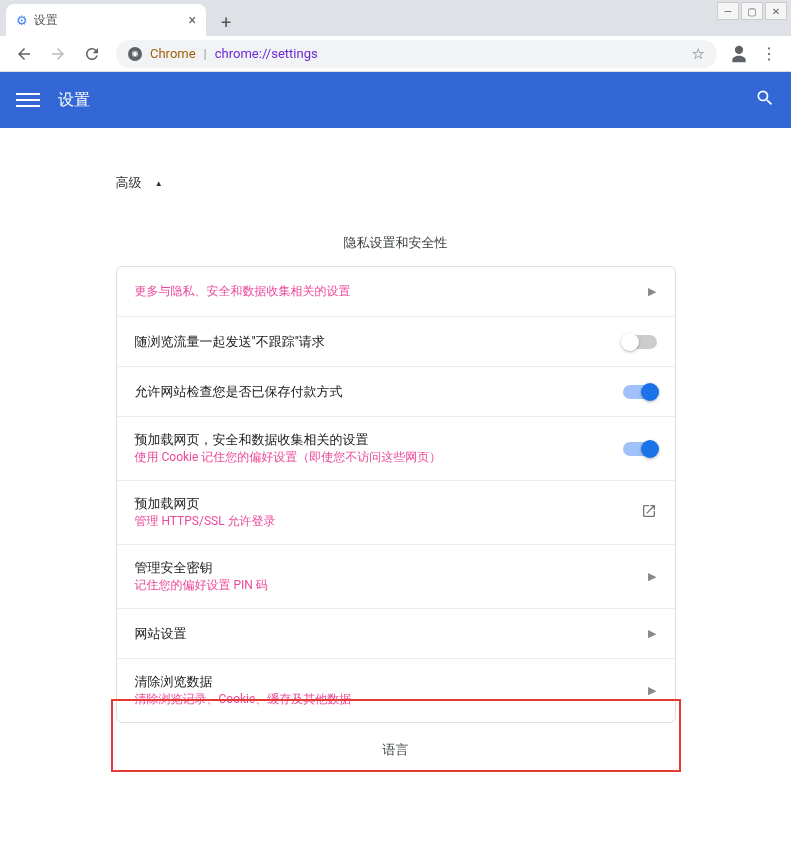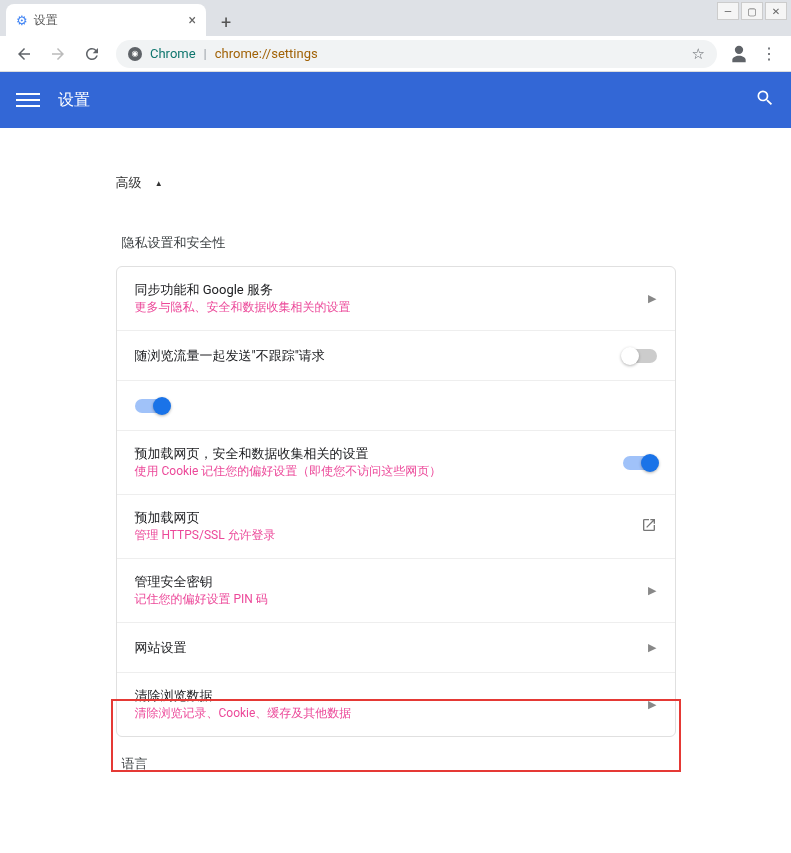--- a/index.html
+++ b/index.html
@@ -15,41 +15,41 @@
 .tab-gear { color: #4285f4; font-size: 13px; }
 .tab-close { margin-left: auto; font-size: 14px; color: #666; cursor: pointer; }
 .new-tab { width: 28px; height: 28px; display: flex; align-items: center; justify-content: center; color: #555; font-size: 18px; cursor: pointer; margin-left: 6px; }
 
 
 .toolbar { height: 36px; background: #fff; border-bottom: 1px solid #ddd; display: flex; align-items: center; padding: 0 8px; gap: 2px; }
 .nav-btn { width: 32px; height: 32px; display: flex; align-items: center; justify-content: center; color: #5f6368; cursor: pointer; border-radius: 50%; }
 .nav-btn.disabled { color: #bbb; }
 .address { flex: 1; height: 28px; background: #f1f3f4; border-radius: 14px; display: flex; align-items: center; padding: 0 12px; font-size: 13px; color: #5f6368; gap: 8px; margin: 0 6px; }
 .chrome-badge { width: 14px; height: 14px; background: #5f6368; border-radius: 50%; display: flex; align-items: center; justify-content: center; color: #fff; font-size: 8px; }
-.url-prefix { color: #0f766e; }
+.url-prefix { color: #a16207; }
 .url-sep { color: #9aa0a6; }
-.url-path { color: #a16207; }
+.url-path { color: #6d28d9; }
 .star { margin-left: auto; font-size: 15px; }
 .avatar-btn { width: 28px; height: 28px; display: flex; align-items: center; justify-content: center; cursor: pointer; font-size: 18px; color: #5f6368; }
 .menu-dots { width: 28px; height: 28px; display: flex; align-items: center; justify-content: center; cursor: pointer; color: #5f6368; font-size: 16px; }
 
 
 .app-header { height: 56px; background: #3367d6; display: flex; align-items: center; padding: 0 16px; color: #fff; }
 .hamburger { width: 24px; display: flex; flex-direction: column; gap: 4px; cursor: pointer; margin-right: 18px; }
 .hamburger span { height: 2px; background: #fff; }
 .app-title { font-size: 16px; flex: 1; }
 .search-icon { cursor: pointer; }
 
 
 .viewport { height: calc(853px - 36px - 36px - 56px); overflow-y: auto; position: relative; }
 .content { max-width: 600px; margin: 0 auto; padding: 0 20px; }
 .advanced { padding: 46px 0 24px; font-size: 13px; color: #333; cursor: pointer; }
 .caret-up { font-size: 8px; margin-left: 10px; vertical-align: middle; color: #333; }
 
-.section-title { font-size: 13px; color: #3c4043; padding: 18px 6px 14px; }
+.section-title { font-size: 13px; color: #3c4043; padding: 18px 6px 14px; text-align: center; }
 
 .card { border: 1px solid #e0e0e0; border-radius: 6px; background: #fff; }
 .row { display: flex; align-items: center; padding: 14px 18px; border-bottom: 1px solid #eee; cursor: pointer; min-height: 50px; }
 .row:last-child { border-bottom: none; }
 .row-text { flex: 1; }
 .row-title { font-size: 13px; color: #202124; }
 .row-sub { font-size: 12px; color: #ec4899; margin-top: 0; }
 .chev { color: #888; font-size: 11px; margin-left: 10px; }
 .openext { color: #777; font-size: 15px; }
 
@@ -138,35 +138,37 @@
     <div class="advanced">
       <span>高级</span>
       <span class="caret-up">▲</span>
     </div>
 
     <div class="section-title">隐私设置和安全性</div>
 
     <div class="card" style="position:relative">
       <div class="row">
         <div class="row-text">
-          <div class="row-title">同步功能和 Google 服务</div>
           <div class="row-sub">更多与隐私、安全和数据收集相关的设置</div>
         </div>
         <span class="chev">▶</span>
       </div>
 
 
       <div class="row">
         <div class="row-text">
           <div class="row-title">随浏览流量一起发送"不跟踪"请求</div>
         </div>
         <div class="toggle off"></div>
       </div>
 
       <div class="row">
+        <div class="row-text">
+          <div class="row-title">允许网站检查您是否已保存付款方式</div>
+        </div>
         <div class="toggle on"></div>
       </div>
 
       <div class="row">
         <div class="row-text">
           <div class="row-title">预加载网页，安全和数据收集相关的设置</div>
           <div class="row-sub">使用 Cookie 记住您的偏好设置（即使您不访问这些网页）</div>
         </div>
         <div class="toggle on"></div>
       </div>

